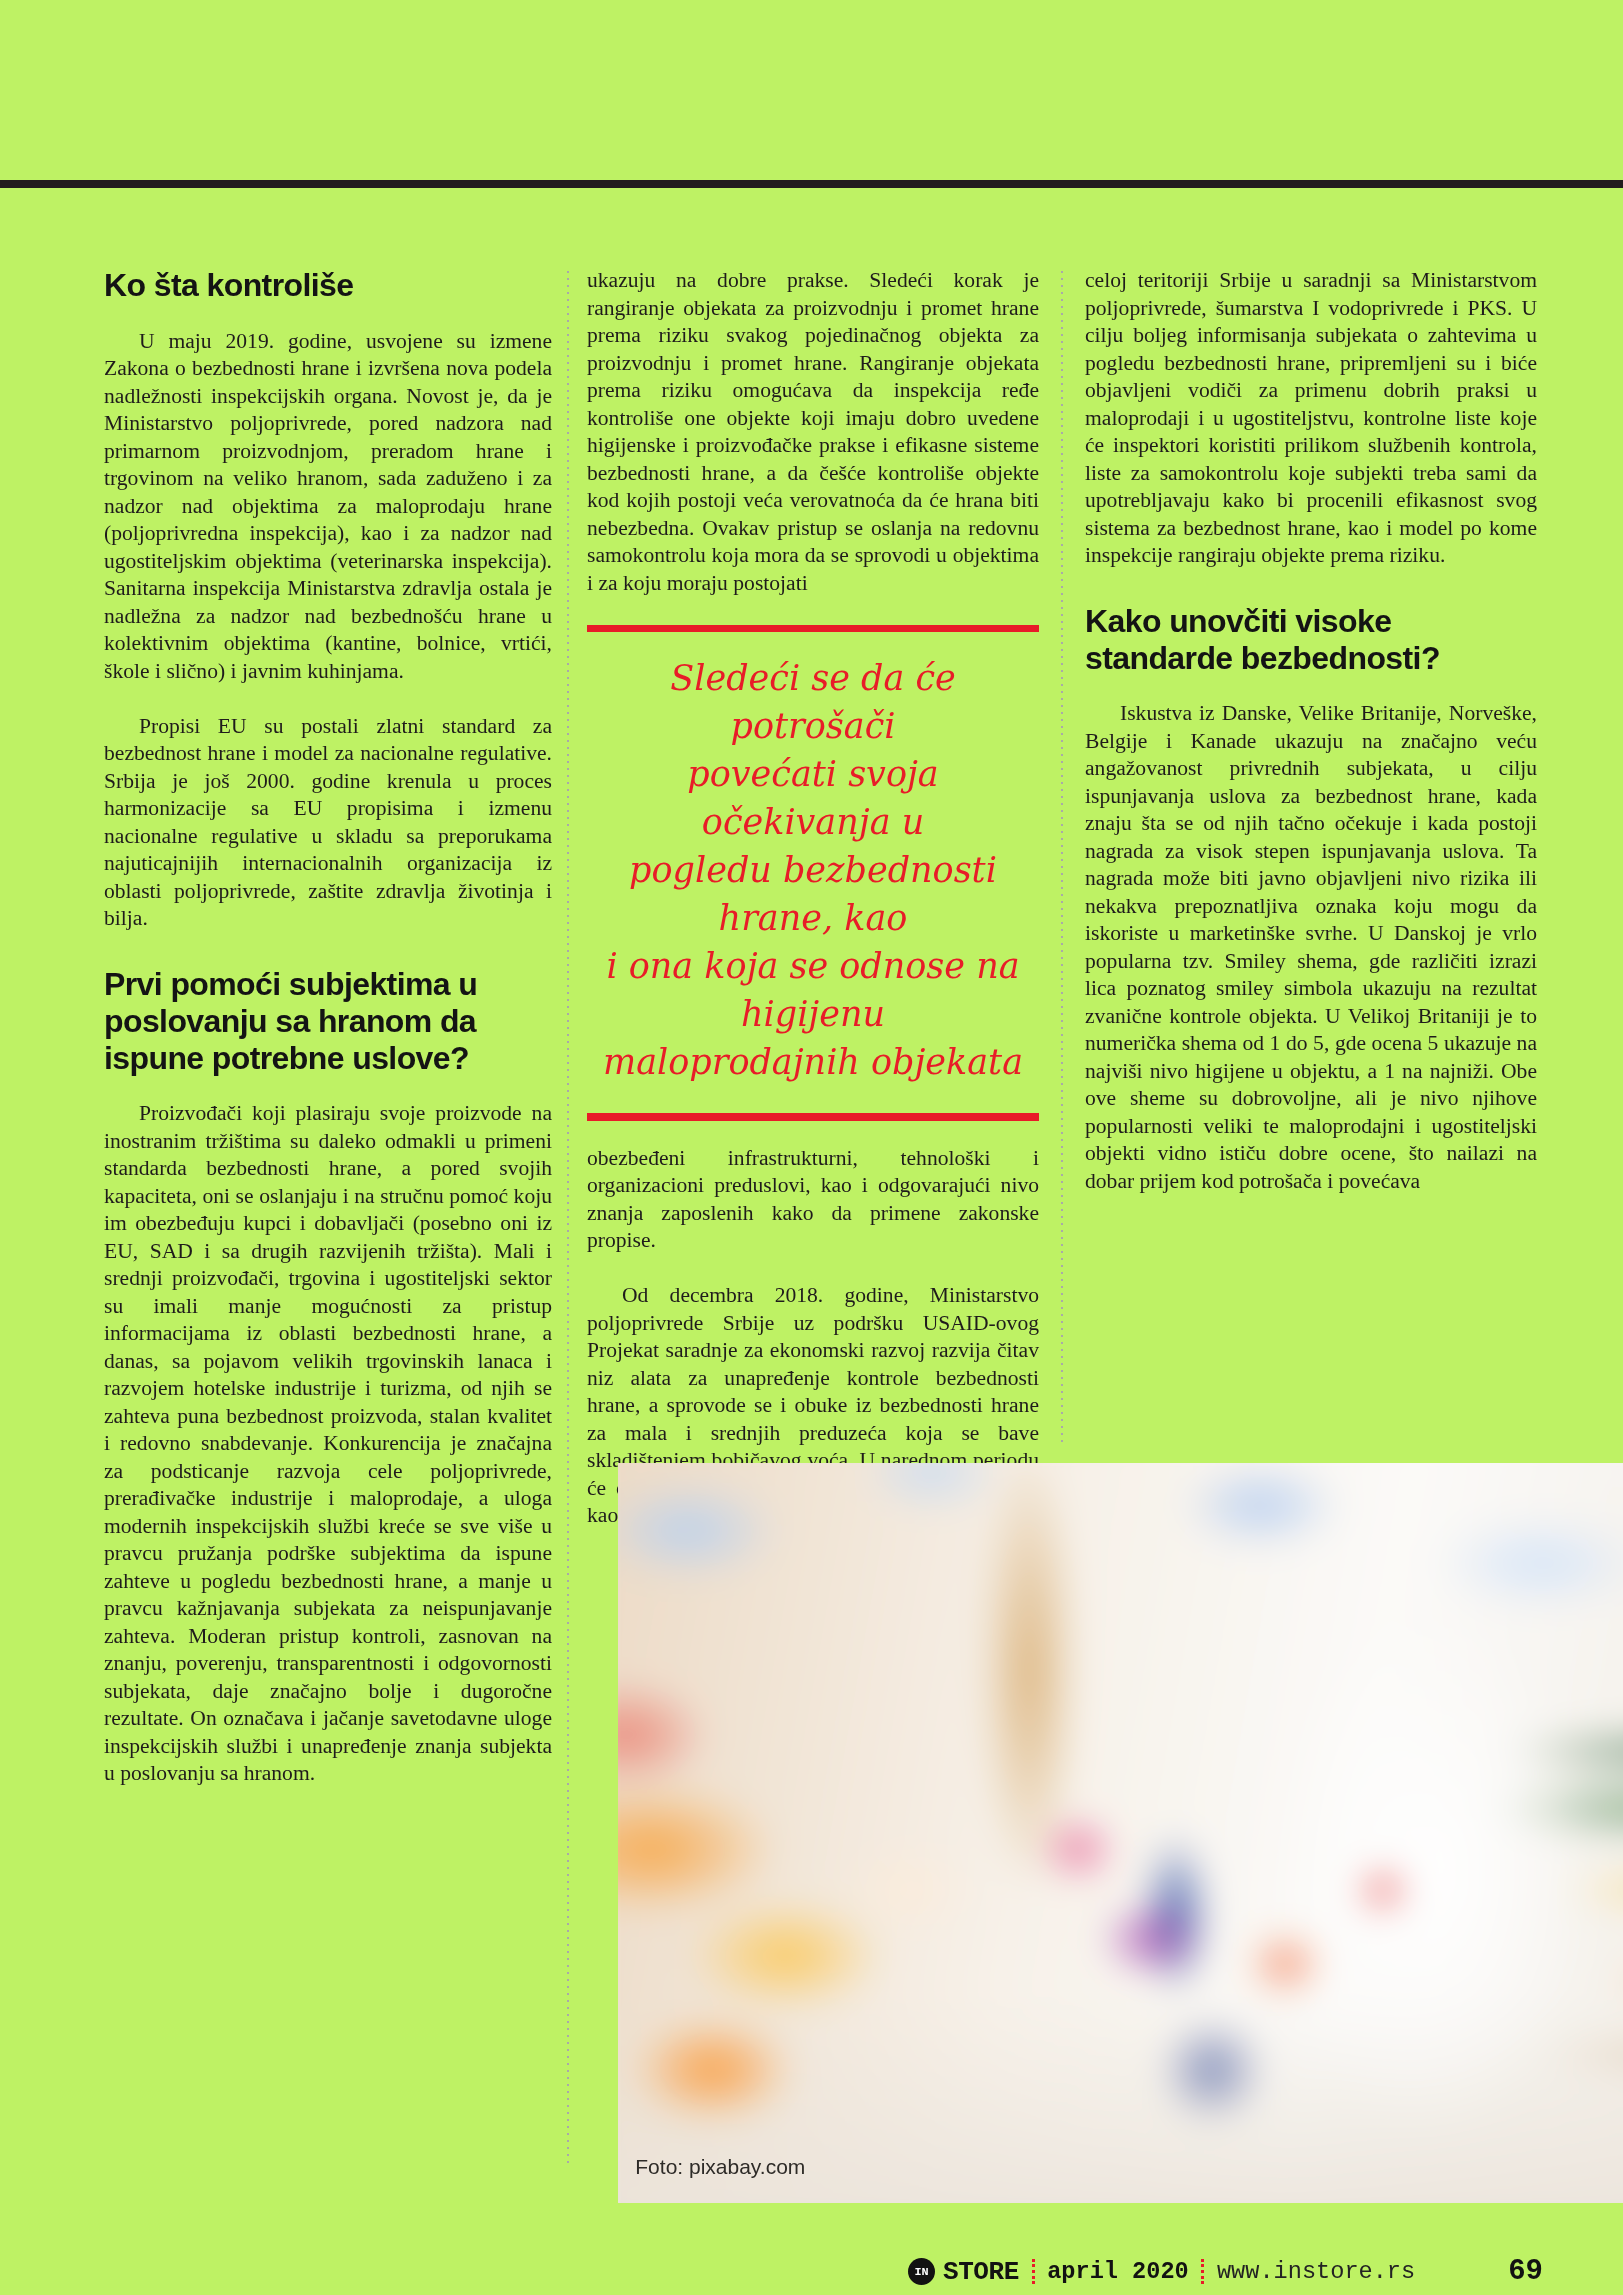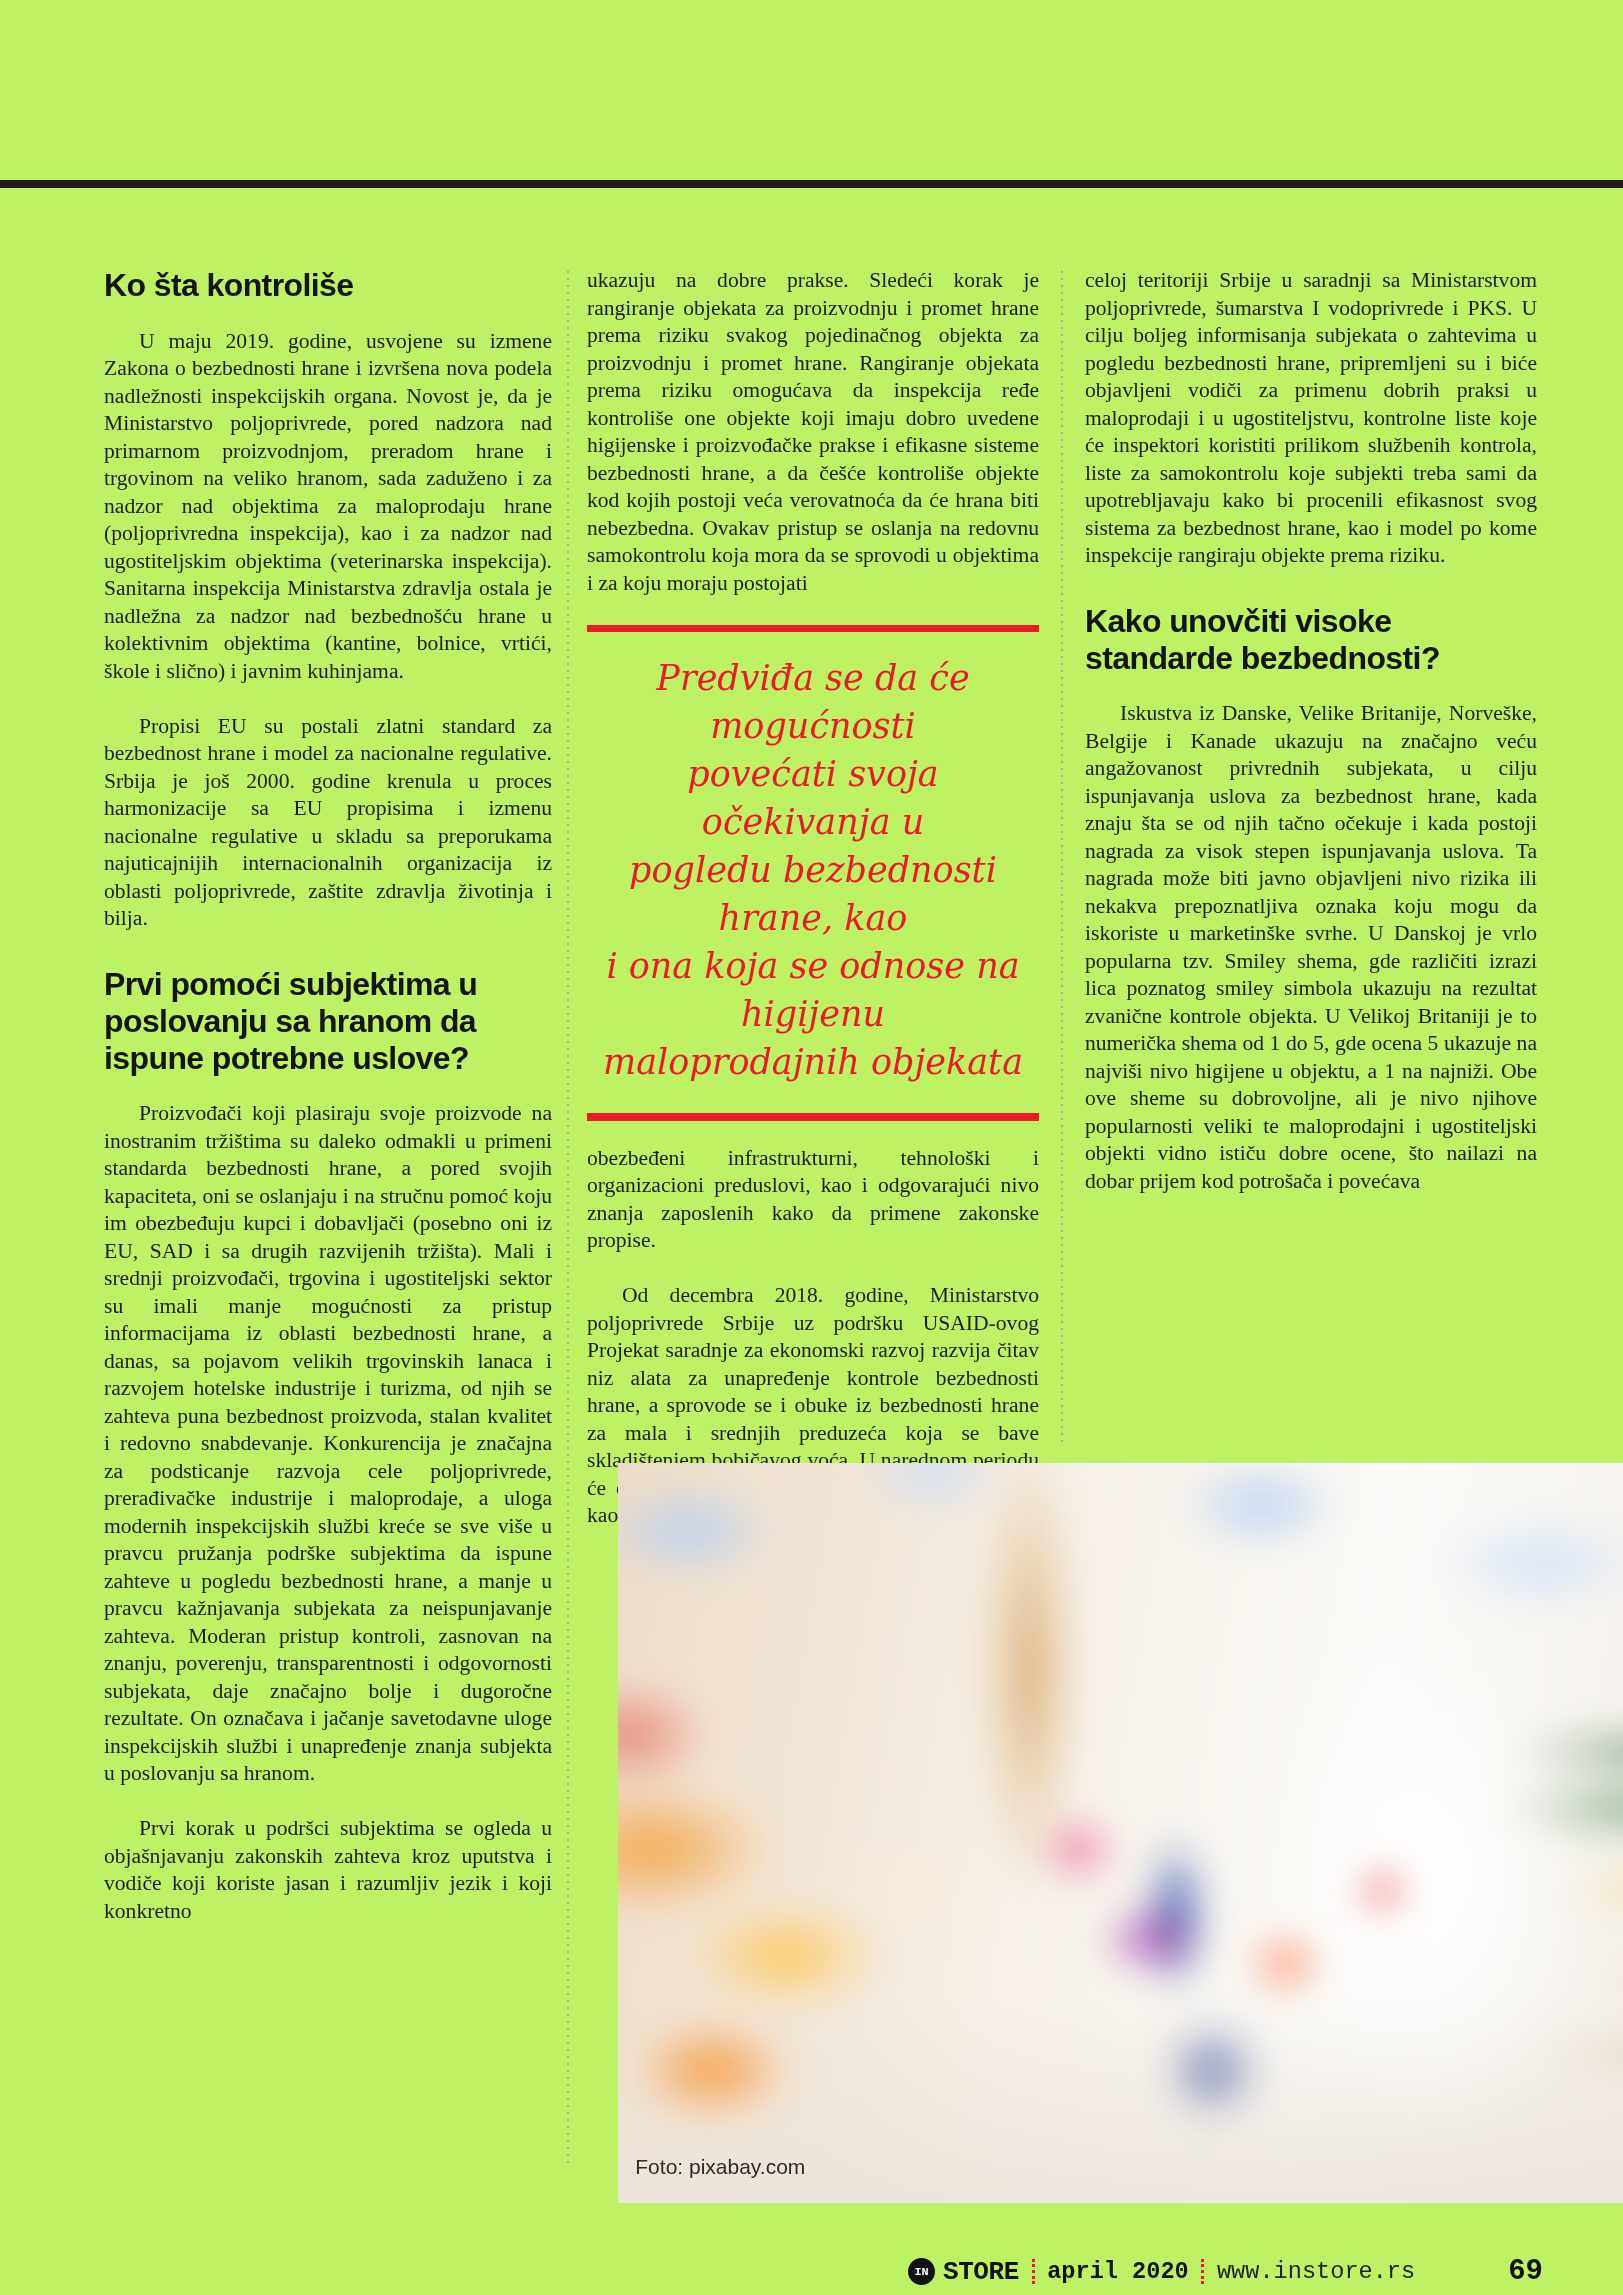--- a/index.html
+++ b/index.html
@@ -112,29 +112,28 @@
 
   <div class="vsep vsep-1"></div>
   <div class="vsep vsep-2"></div>
 
   <div class="col col-1">
     <h2 class="headline">Ko šta kontroliše</h2>
     <p class="indent">U maju 2019. godine, usvojene su izmene Zakona o bezbednosti hrane i izvršena nova podela nadležnosti inspekcijskih organa. Novost je, da je Ministarstvo poljoprivrede, pored nadzora nad primarnom proizvodnjom, preradom hrane i trgovinom na veliko hranom, sada zaduženo i za nadzor nad objektima za maloprodaju hrane (poljoprivredna inspekcija), kao i za nadzor nad ugostiteljskim objektima (veterinarska inspekcija). Sanitarna inspekcija Ministarstva zdravlja ostala je nadležna za nadzor nad bezbednošću hrane u kolektivnim objektima (kantine, bolnice, vrtići, škole i slično) i javnim kuhinjama.</p>
     <p class="indent">Propisi EU su postali zlatni standard za bezbednost hrane i model za nacionalne regulative. Srbija je još 2000. godine krenula u proces harmonizacije sa EU propisima i izmenu nacionalne regulative u skladu sa preporukama najuticajnijih internacionalnih organizacija iz oblasti poljoprivrede, zaštite zdravlja životinja i bilja.</p>
     <h2 class="headline mt">Prvi pomoći subjektima u poslovanju sa hranom da ispune potrebne uslove?</h2>
     <p class="indent">Proizvođači koji plasiraju svoje proizvode na inostranim tržištima su daleko odmakli u primeni standarda bezbednosti hrane, a pored svojih kapaciteta, oni se oslanjaju i na stručnu pomoć koju im obezbeđuju kupci i dobavljači (posebno oni iz EU, SAD i sa drugih razvijenih tržišta). Mali i srednji proizvođači, trgovina i ugostiteljski sektor su imali manje mogućnosti za pristup informacijama iz oblasti bezbednosti hrane, a danas, sa pojavom velikih trgovinskih lanaca i razvojem hotelske industrije i turizma, od njih se zahteva puna bezbednost proizvoda, stalan kvalitet i redovno snabdevanje. Konkurencija je značajna za podsticanje razvoja cele poljoprivrede, prerađivačke industrije i maloprodaje, a uloga modernih inspekcijskih službi kreće se sve više u pravcu pružanja podrške subjektima da ispune zahteve u pogledu bezbednosti hrane, a manje u pravcu kažnjavanja subjekata za neispunjavanje zahteva. Moderan pristup kontroli, zasnovan na znanju, poverenju, transparentnosti i odgovornosti subjekata, daje značajno bolje i dugoročne rezultate. On označava i jačanje savetodavne uloge inspekcijskih službi i unapređenje znanja subjekta u poslovanju sa hranom.</p>
-    <p class="indent tight">Prvi korak u podršci subjektima se ogleda u objašnjavanju zakonskih zahteva kroz uputstva i vodiče koji koriste jasan i razumljiv jezik i koji konkretno</p>
   </div>
 
   <div class="col col-2">
     <p>ukazuju na dobre prakse. Sledeći korak je rangiranje objekata za proizvodnju i promet hrane prema riziku svakog pojedinačnog objekta za proizvodnju i promet hrane. Rangiranje objekata prema riziku omogućava da inspekcija ređe kontroliše one objekte koji imaju dobro uvedene higijenske i proizvođačke prakse i efikasne sisteme bezbednosti hrane, a da češće kontroliše objekte kod kojih postoji veća verovatnoća da će hrana biti nebezbedna. Ovakav pristup se oslanja na redovnu samokontrolu koja mora da se sprovodi u objektima i za koju moraju postojati</p>
     <div class="pull-quote">
       <div class="pq-rule"></div>
       <div class="pq-body">
-        <div class="pq-line">Predviđa se da će mogućnosti</div>
+        <div class="pq-line">Sledeći se da će potrošači</div>
         <div class="pq-line">povećati svoja očekivanja u</div>
         <div class="pq-line">pogledu bezbednosti hrane, kao</div>
         <div class="pq-line">i ona koja se odnose na higijenu</div>
         <div class="pq-line">maloprodajnih objekata</div>
       </div>
       <div class="pq-rule"></div>
     </div>
     <p>obezbeđeni infrastrukturni, tehnološki i organizacioni preduslovi, kao i odgovarajući nivo znanja zaposlenih kako da primene zakonske propise.</p>
     <p class="indent tight">Od decembra 2018. godine, Ministarstvo poljoprivrede Srbije uz podršku USAID-ovog Projekat saradnje za ekonomski razvoj razvija čitav niz alata za unapređenje kontrole bezbednosti hrane, a sprovode se i obuke iz bezbednosti hrane za mala i srednjih preduzeća koja se bave skladištenjem bobičavog voća. U narednom periodu će organizovati i obuke za maloprodajne objekte, kao i ugostiteljske objekte, na</p>
   </div>

